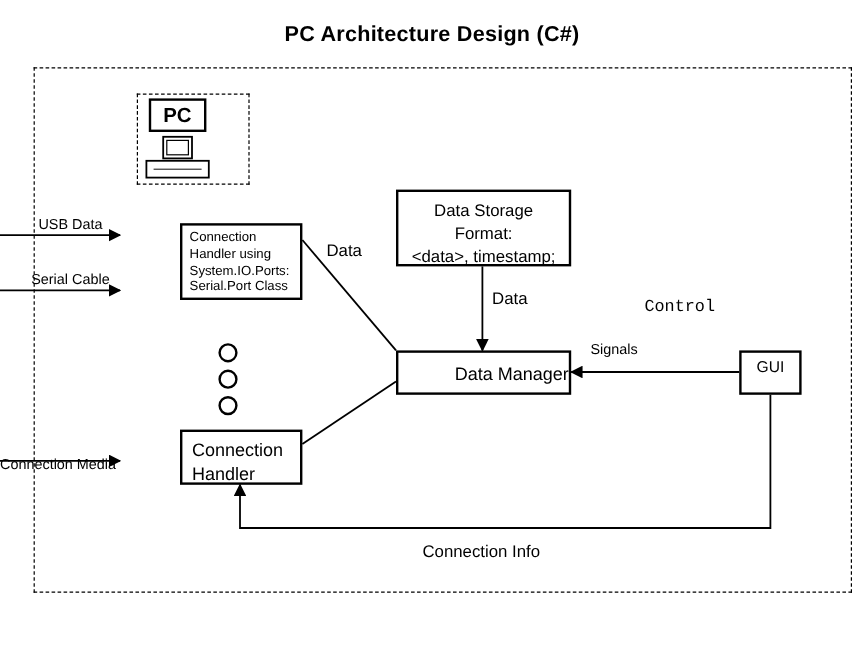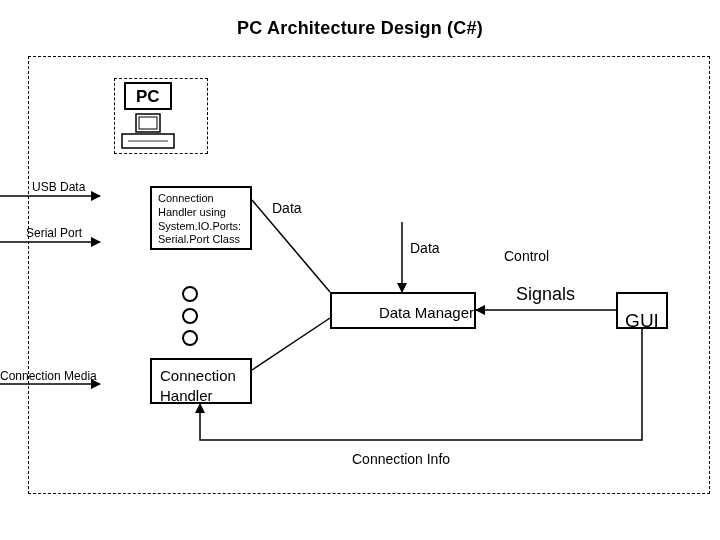--- a/index.html
+++ b/index.html
@@ -69,22 +69,22 @@
     line-height: 1.4;
     padding-top: 8px;
   }
   .ch2-text {
     padding: 6px 8px;
     font-size: 15px;
     line-height: 1.3;
   }
   .gui-text {
     text-align: center;
-    font-size: 19px;
-    padding-top: 16px;
+    font-size: 13px;
+    padding-top: 4px;
   }
   .dot {
     position: absolute;
     width: 12px;
     height: 12px;
     border: 2px solid #000;
     border-radius: 50%;
     background: #fff;
   }
 </style>
@@ -106,52 +106,57 @@
   <svg class="lines" width="720" height="540">
 
     <rect x="136" y="114" width="24" height="18" fill="#fff" stroke="#000" stroke-width="1.5"></rect>
     <rect x="139" y="117" width="18" height="12" fill="#fff" stroke="#000" stroke-width="1"></rect>
 
     <rect x="122" y="134" width="52" height="14" fill="#fff" stroke="#000" stroke-width="1.5"></rect>
     <line x1="128" y1="141" x2="168" y2="141" stroke="#000" stroke-width="0.8"></line>
   </svg>
 
   <div class="label" style="left:32px; top:180px;">USB Data</div>
-  <div class="label" style="left:26px; top:226px;">Serial Port</div>
-  <div class="label" style="left:0px; top:369px;">Connection Media</div>
+  <div class="label" style="left:26px; top:226px;">Serial Cable</div>
+  <div class="label" style="left:0px; top:380px;">Connection Media</div>
 
   <div class="box" style="left:150px; top:186px; width:102px; height:64px;">
     <div class="conn-handler-text" style="white-space: pre-line;">Connection
 Handler using
 System.IO.Ports:
 Serial.Port Class</div>
   </div>
 
+  <div class="box" style="left:330px; top:158px; width:146px; height:64px;">
+    <div class="ds-text" style="white-space: pre-line;">Data Storage
+Format:
+&lt;data&gt;, timestamp;</div>
+  </div>
 
   <div class="box" style="left:330px; top:292px; width:146px; height:37px;">
     <div class="dm-text">Data Manager</div>
   </div>
 
   <div class="box" style="left:150px; top:358px; width:102px; height:46px;">
     <div class="ch2-text" style="white-space: pre-line;">Connection
 Handler</div>
   </div>
 
   <div class="box" style="left:616px; top:292px; width:52px; height:37px;">
     <div class="gui-text">GUI</div>
   </div>
 
   <div class="dot" style="left:182px; top:286px;"></div>
   <div class="dot" style="left:182px; top:308px;"></div>
   <div class="dot" style="left:182px; top:330px;"></div>
 
   <div class="label" style="left:272px; top:200px; font-size:14px;">Data</div>
   <div class="label" style="left:410px; top:240px; font-size:14px;">Data</div>
-  <div class="label" style="left:504px; top:248px; font-size:14px;">Control</div>
-  <div class="label" style="left:516px; top:284px; font-size:18px;">Signals</div>
+  <div class="label" style="left:537px; top:248px; font-size:14px;font-family:Liberation Mono, monospace;">Control</div>
+  <div class="label" style="left:492px; top:284px; font-size:12px;">Signals</div>
   <div class="label" style="left:352px; top:418px; font-size:14px;margin-top:33px;">Connection Info</div>
 
   <svg class="lines" width="720" height="540">
     <defs>
       <marker id="arrow" viewBox="0 0 10 10" refX="9" refY="5" markerWidth="7" markerHeight="7" orient="auto-start-reverse">
         <path d="M 0 0 L 10 5 L 0 10 z" fill="#000"></path>
       </marker>
     </defs>
 
     <line x1="0" y1="196" x2="100" y2="196" stroke="#000" stroke-width="1.5" marker-end="url(#arrow)"></line>

